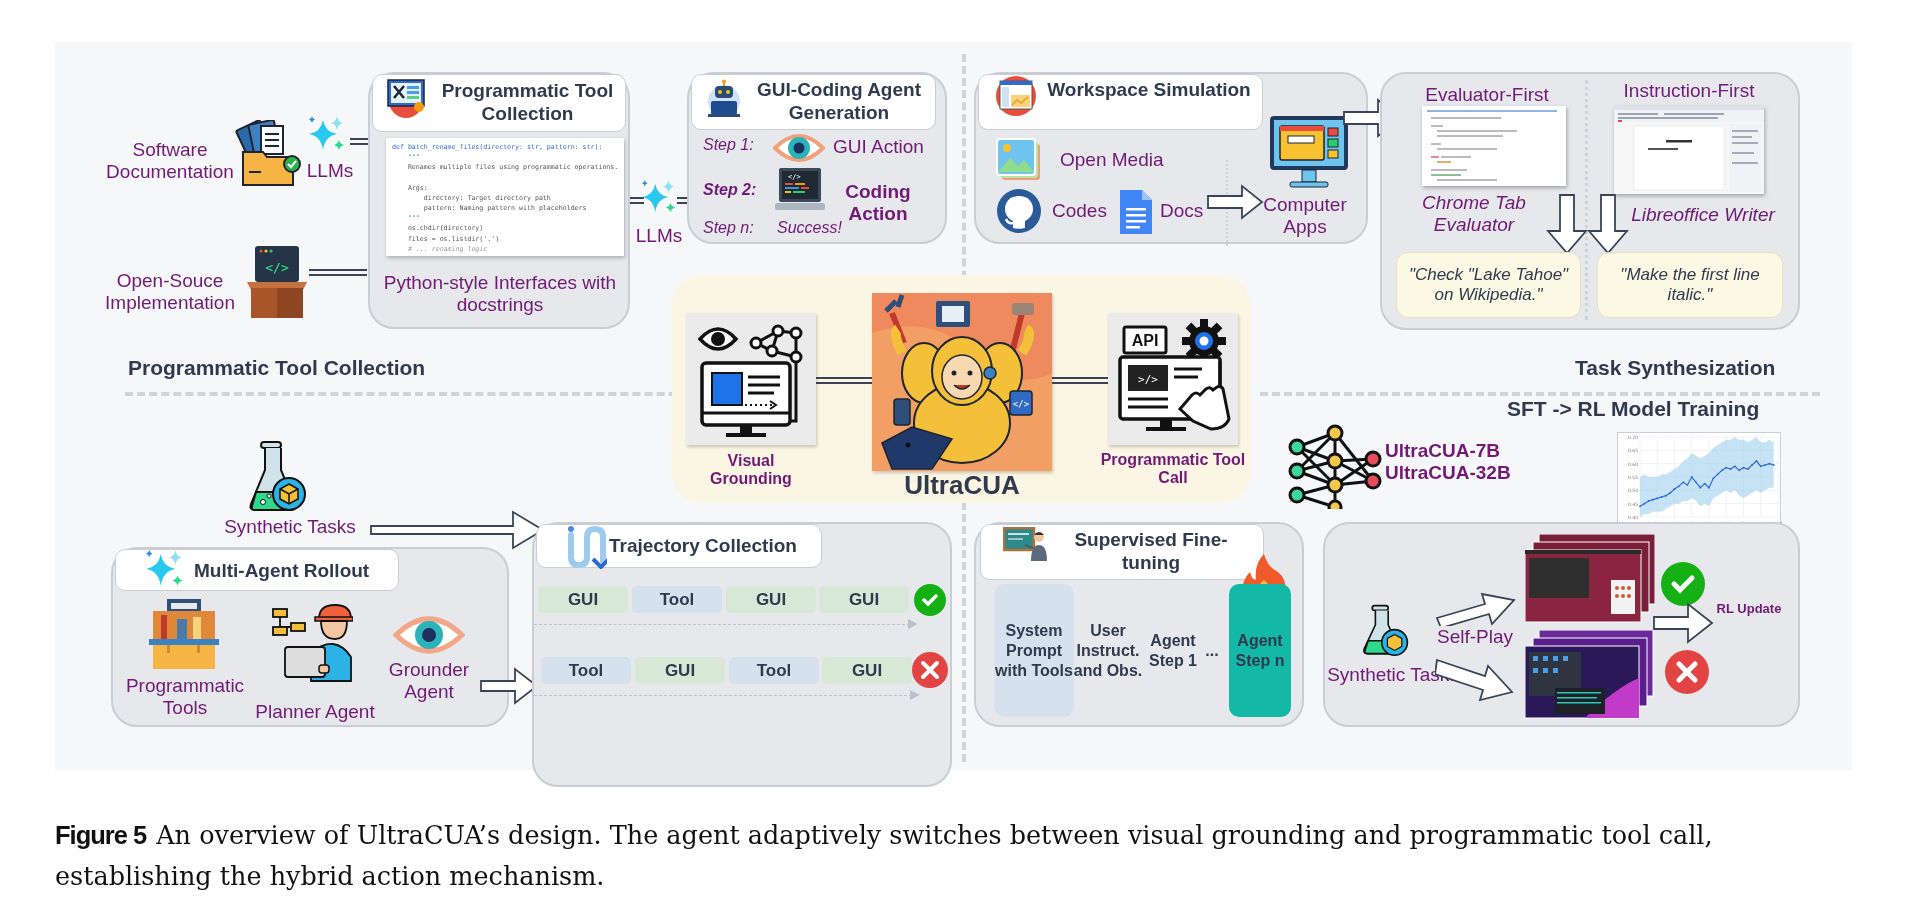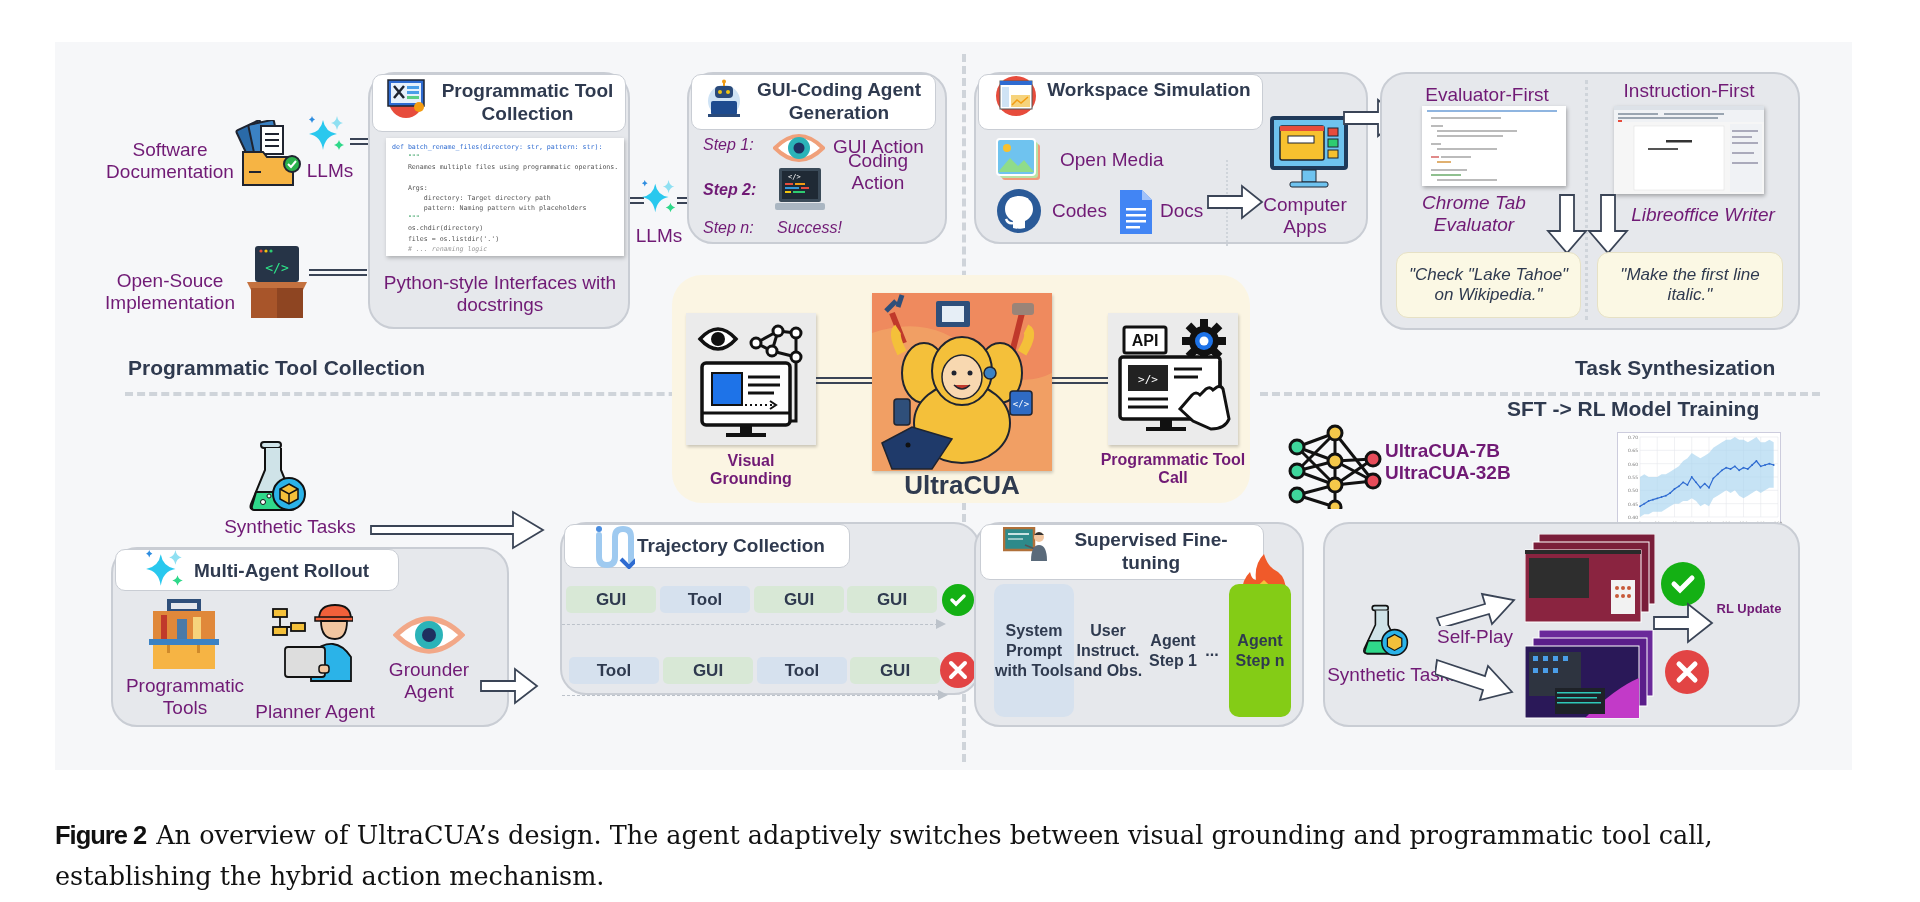--- a/index.html
+++ b/index.html
@@ -152,21 +152,21 @@
         <text x="13" y="13" font-size="7" fill="#fff" font-family="DejaVu Sans Mono, monospace">&lt;/&gt;</text>
         <rect x="10" y="17" width="8" height="2" fill="#e74c3c"></rect>
           <rect x="20" y="17" width="10" height="2" fill="#f39c12"></rect>
         <rect x="10" y="21" width="14" height="2" fill="#3498db"></rect>
           <rect x="26" y="21" width="8" height="2" fill="#e74c3c"></rect>
         <rect x="10" y="25" width="6" height="2" fill="#f1c40f"></rect>
           <rect x="18" y="25" width="12" height="2" fill="#2ecc71"></rect>
         <rect x="0" y="37" width="50" height="7" rx="2" fill="#aab6c2"></rect>
       </svg>
     </div>
-    <div class="lbl" style="left:144px; top:76px; width:90px; font-size:19px; font-weight:normal;">Coding Action</div>
+    <div class="lbl" style="left:144px; top:107px; width:90px; font-size:19px; font-weight:bold;">Coding Action</div>
     <div class="lbl" style="left:14px; top:145px; font-size:16px; font-style:italic; text-align:left;">Step n:</div>
     <div class="lbl" style="left:88px; top:145px; font-size:16px; font-style:italic; text-align:left;">Success!</div>
   </div>
 
   <div class="card" style="left:919px; top:30px; width:394px; height:172px;">
     <div class="hdr" style="left:2px; top:0px; width:285px; height:56px;">
       <div class="abs" style="left:16px; top:0px; width:42px; height:42px;">
         <svg width="42" height="42" viewBox="0 0 42 42">
           <circle cx="21" cy="21" r="20" fill="#e74c3c"></circle>
           <rect x="5" y="6" width="32" height="28" fill="#fff" stroke="#555" stroke-width="1"></rect>
@@ -475,21 +475,21 @@
       </svg>
     </div>
     <div class="lbl" style="left:268px; top:110px; width:96px; font-size:19px;">Grounder Agent</div>
   </div>
   <div class="abs" style="left:425px; top:625px; width:60px; height:38px;">
     <svg width="60" height="38" viewBox="0 0 60 38">
         <path d="M1 14 h34 v-12 l22 17 l-22 17 v-12 h-34 z" fill="#fff" stroke="#3a4456" stroke-width="1.8"></path>
       </svg>
   </div>
 
-  <div class="card" style="left:477px; top:480px; width:420px; height:173px;margin-left:28px;">
+  <div class="card" style="left:477px; top:480px; width:420px; height:265px;">
     <div class="hdr" style="left:2px; top:0px; width:286px; height:44px;">
       <div class="abs" style="left:28px; top:0px; width:42px; height:44px;">
         <svg width="42" height="44" viewBox="0 0 42 44">
           <circle cx="6" cy="4" r="3" fill="#4a8de0"></circle>
           <path d="M6 10 v22 q0 8 8 8 q8 0 8 -8 v-20 q0 -8 8 -8 q8 0 8 8 v24" fill="none" stroke="#9fcaf0" stroke-width="6" stroke-linecap="round"></path>
           <path d="M28 34 l8 8 l8 -8" fill="none" stroke="#2e6bd1" stroke-width="4"></path>
         </svg>
       </div>
       <div class="hdr-text" style="left:72px; top:10px; width:210px; text-align:left;">Trajectory Collection</div>
     </div>
@@ -539,21 +539,21 @@
     <div class="abs" style="left:264px; top:28px; width:48px; height:58px;">
       <svg width="48" height="58" viewBox="0 0 48 58">
         <path d="M24 2 q4 14 14 18 q8 6 8 20 q0 16 -22 16 q-22 0 -22 -16 q0 -12 8 -20 q2 8 6 8 q-2 -16 8 -26z" fill="#f05a2a"></path>
         <path d="M24 28 q10 8 10 18 q0 8 -10 8 q-10 0 -10 -8 q0 -10 10 -18z" fill="#f4c03a"></path>
       </svg>
     </div>
     <div class="sft-col" style="left:18px; top:60px; width:80px; height:133px; background:#d6e1ee; border-radius:10px;">System Prompt with Tools</div>
     <div class="sft-col" style="left:96px; top:60px; width:72px; height:133px;">User Instruct. and Obs.</div>
     <div class="sft-col" style="left:166px; top:60px; width:62px; height:133px;">Agent Step 1</div>
     <div class="sft-col" style="left:226px; top:60px; width:20px; height:133px;">...</div>
-    <div class="sft-col" style="left:253px; top:60px; width:62px; height:133px; background:#84cc16; border-radius:10px;">Agent Step n</div>
+    <div class="sft-col" style="left:253px; top:60px; width:62px; height:133px; background:#14b8a6; border-radius:10px;">Agent Step n</div>
   </div>
 
   <div class="abs" style="left:1228px; top:377px; width:100px; height:90px;">
     <svg width="100" height="90" viewBox="0 0 100 90">
       <g stroke="#111" stroke-width="3">
         <line x1="14" y1="28" x2="52" y2="14"></line>
           <line x1="14" y1="28" x2="52" y2="42"></line>
           <line x1="14" y1="52" x2="52" y2="42"></line>
           <line x1="14" y1="52" x2="52" y2="66"></line>
           <line x1="14" y1="76" x2="52" y2="66"></line>
@@ -730,13 +730,13 @@
     </div>
     <div class="abs" style="left:340px; top:126px; width:44px; height:44px; border-radius:50%; background:#e24444;">
       <svg width="44" height="44" viewBox="0 0 44 44">
           <path d="M14 14 l16 16 M30 14 l-16 16" stroke="#fff" stroke-width="5" stroke-linecap="round"></path>
         </svg>
     </div>
     <div class="lbl" style="left:384px; top:78px; width:80px; font-size:13px;font-weight:bold;">RL Update</div>
   </div>
 </div>
 
-<div id="caption"><span class="fig">Figure 2</span><span>An overview of UltraCUA’s design. The agent adaptively switches between visual grounding and programmatic tool call, establishing the hybrid action mechanism.</span></div>
+<div id="caption"><span class="fig">Figure 5</span><span>An overview of UltraCUA’s design. The agent adaptively switches between visual grounding and programmatic tool call, establishing the hybrid action mechanism.</span></div>
 
 </body></html>

